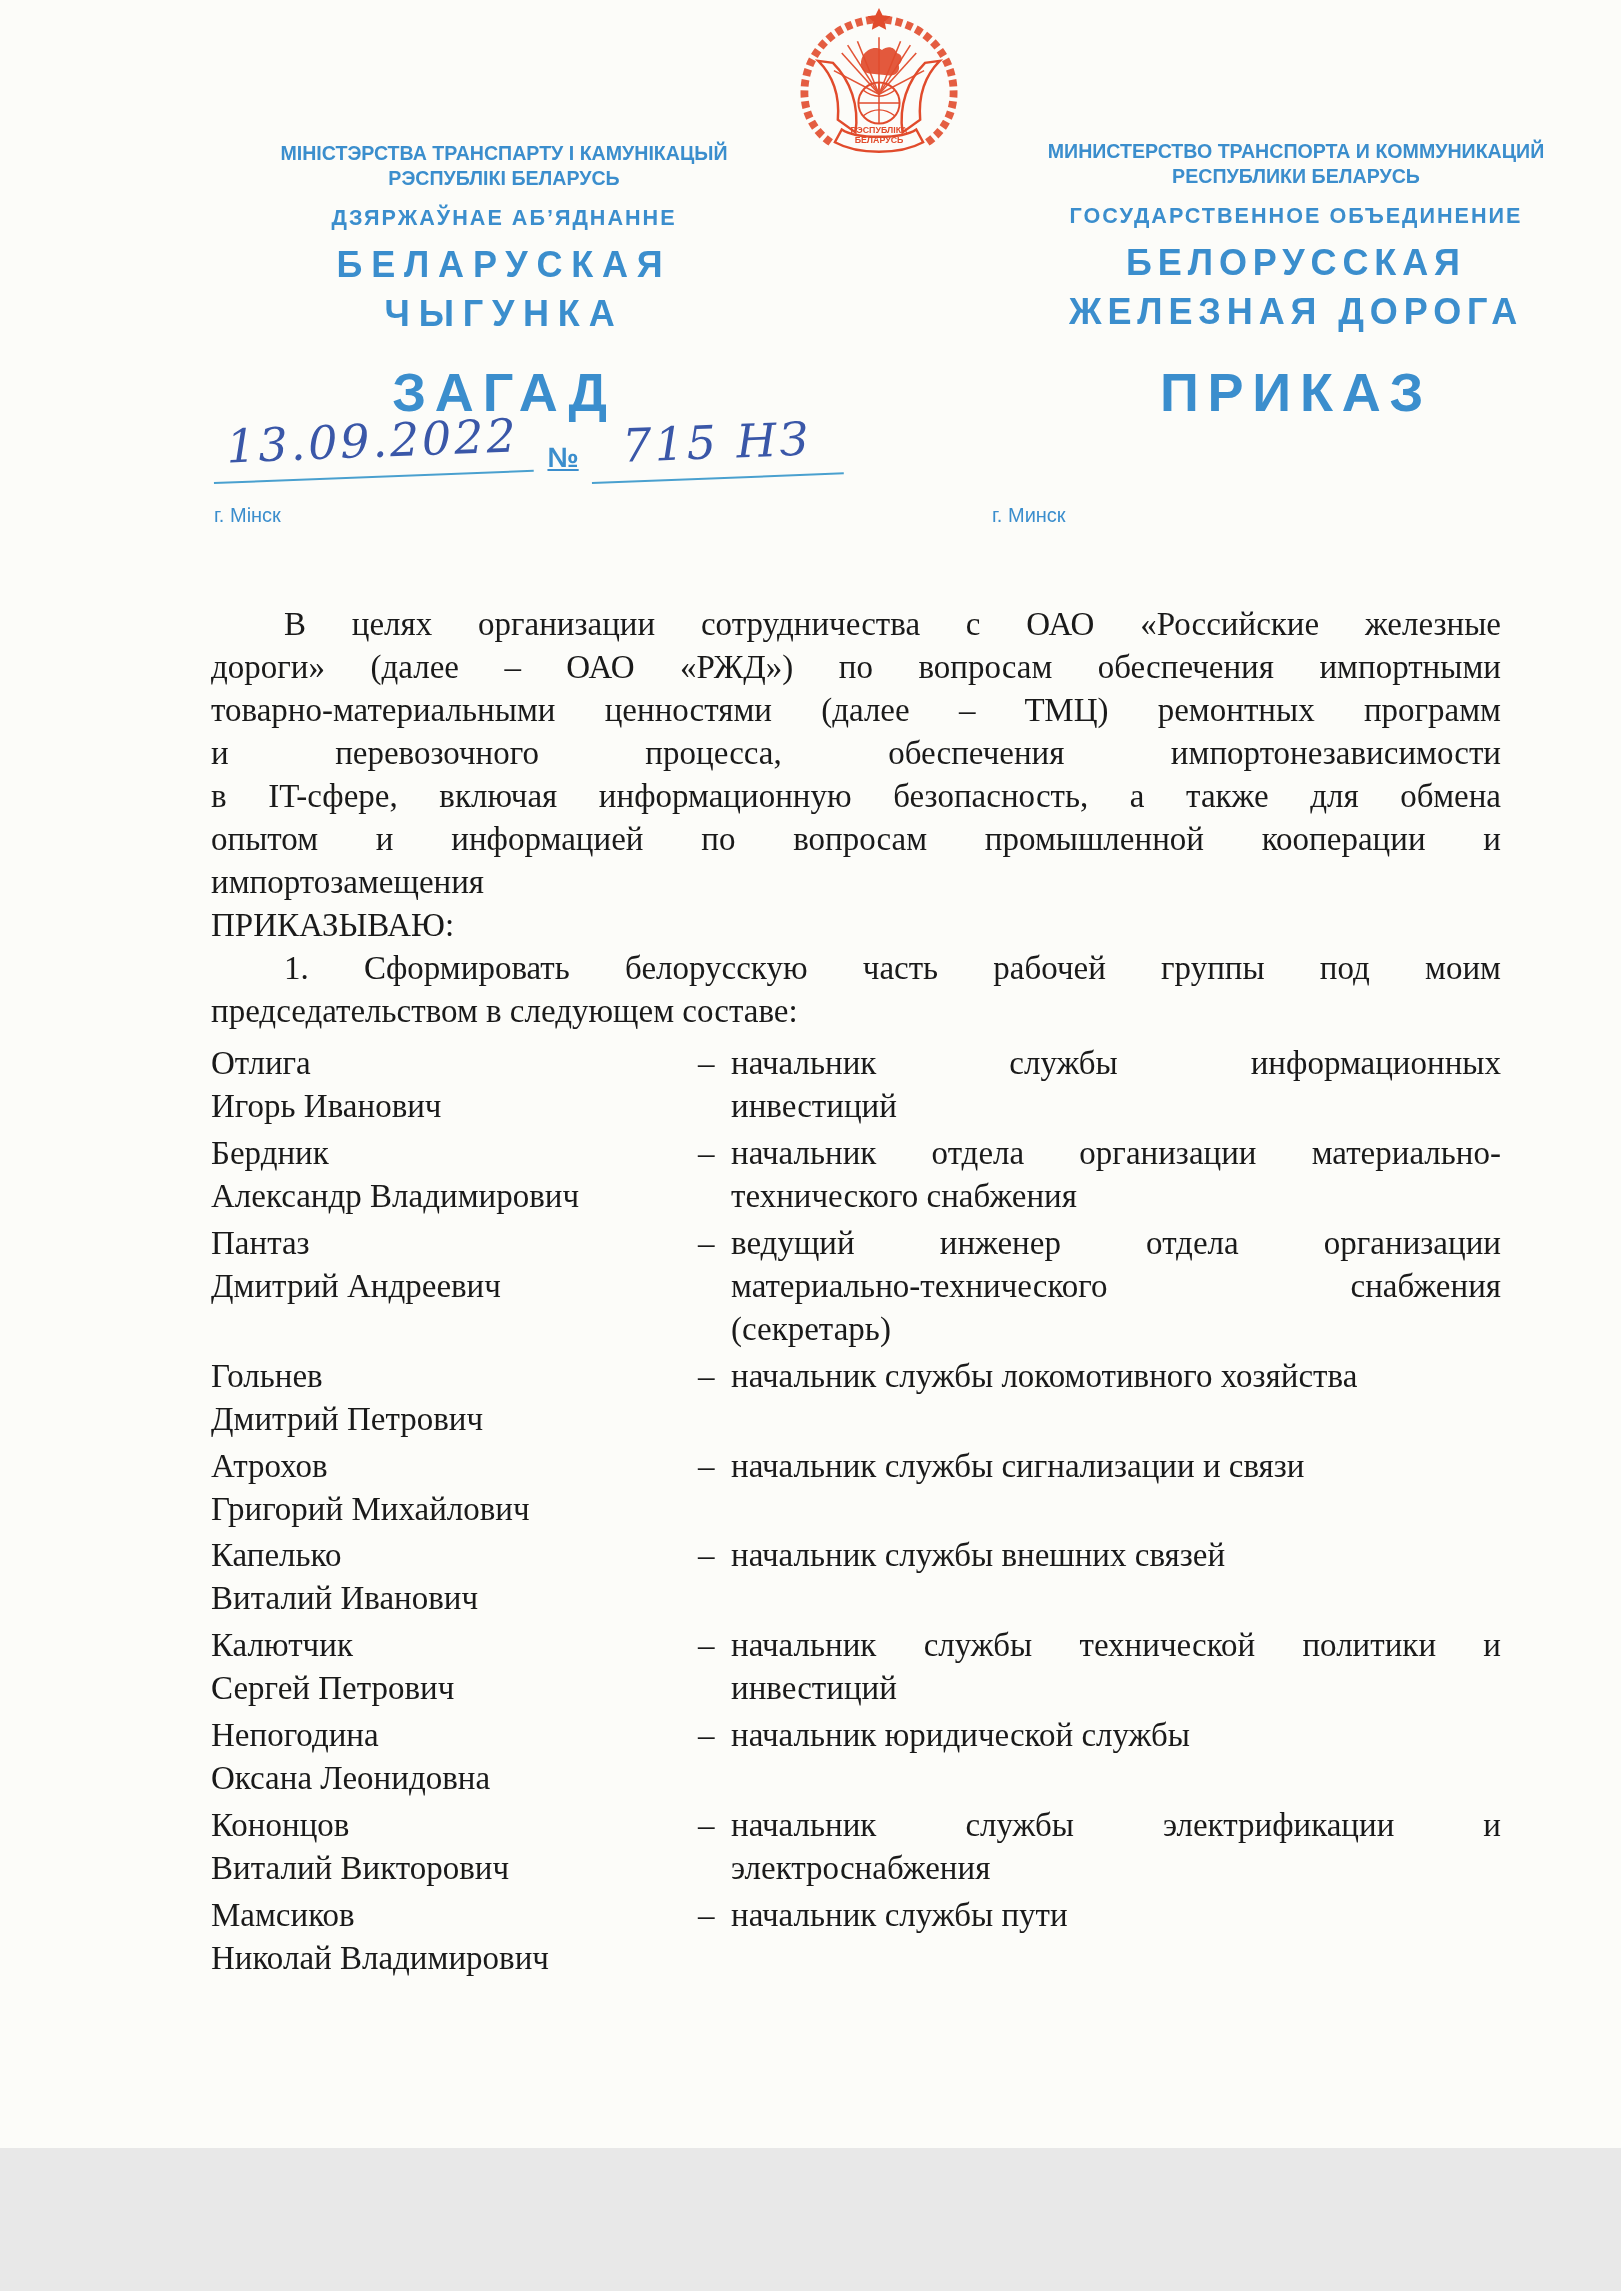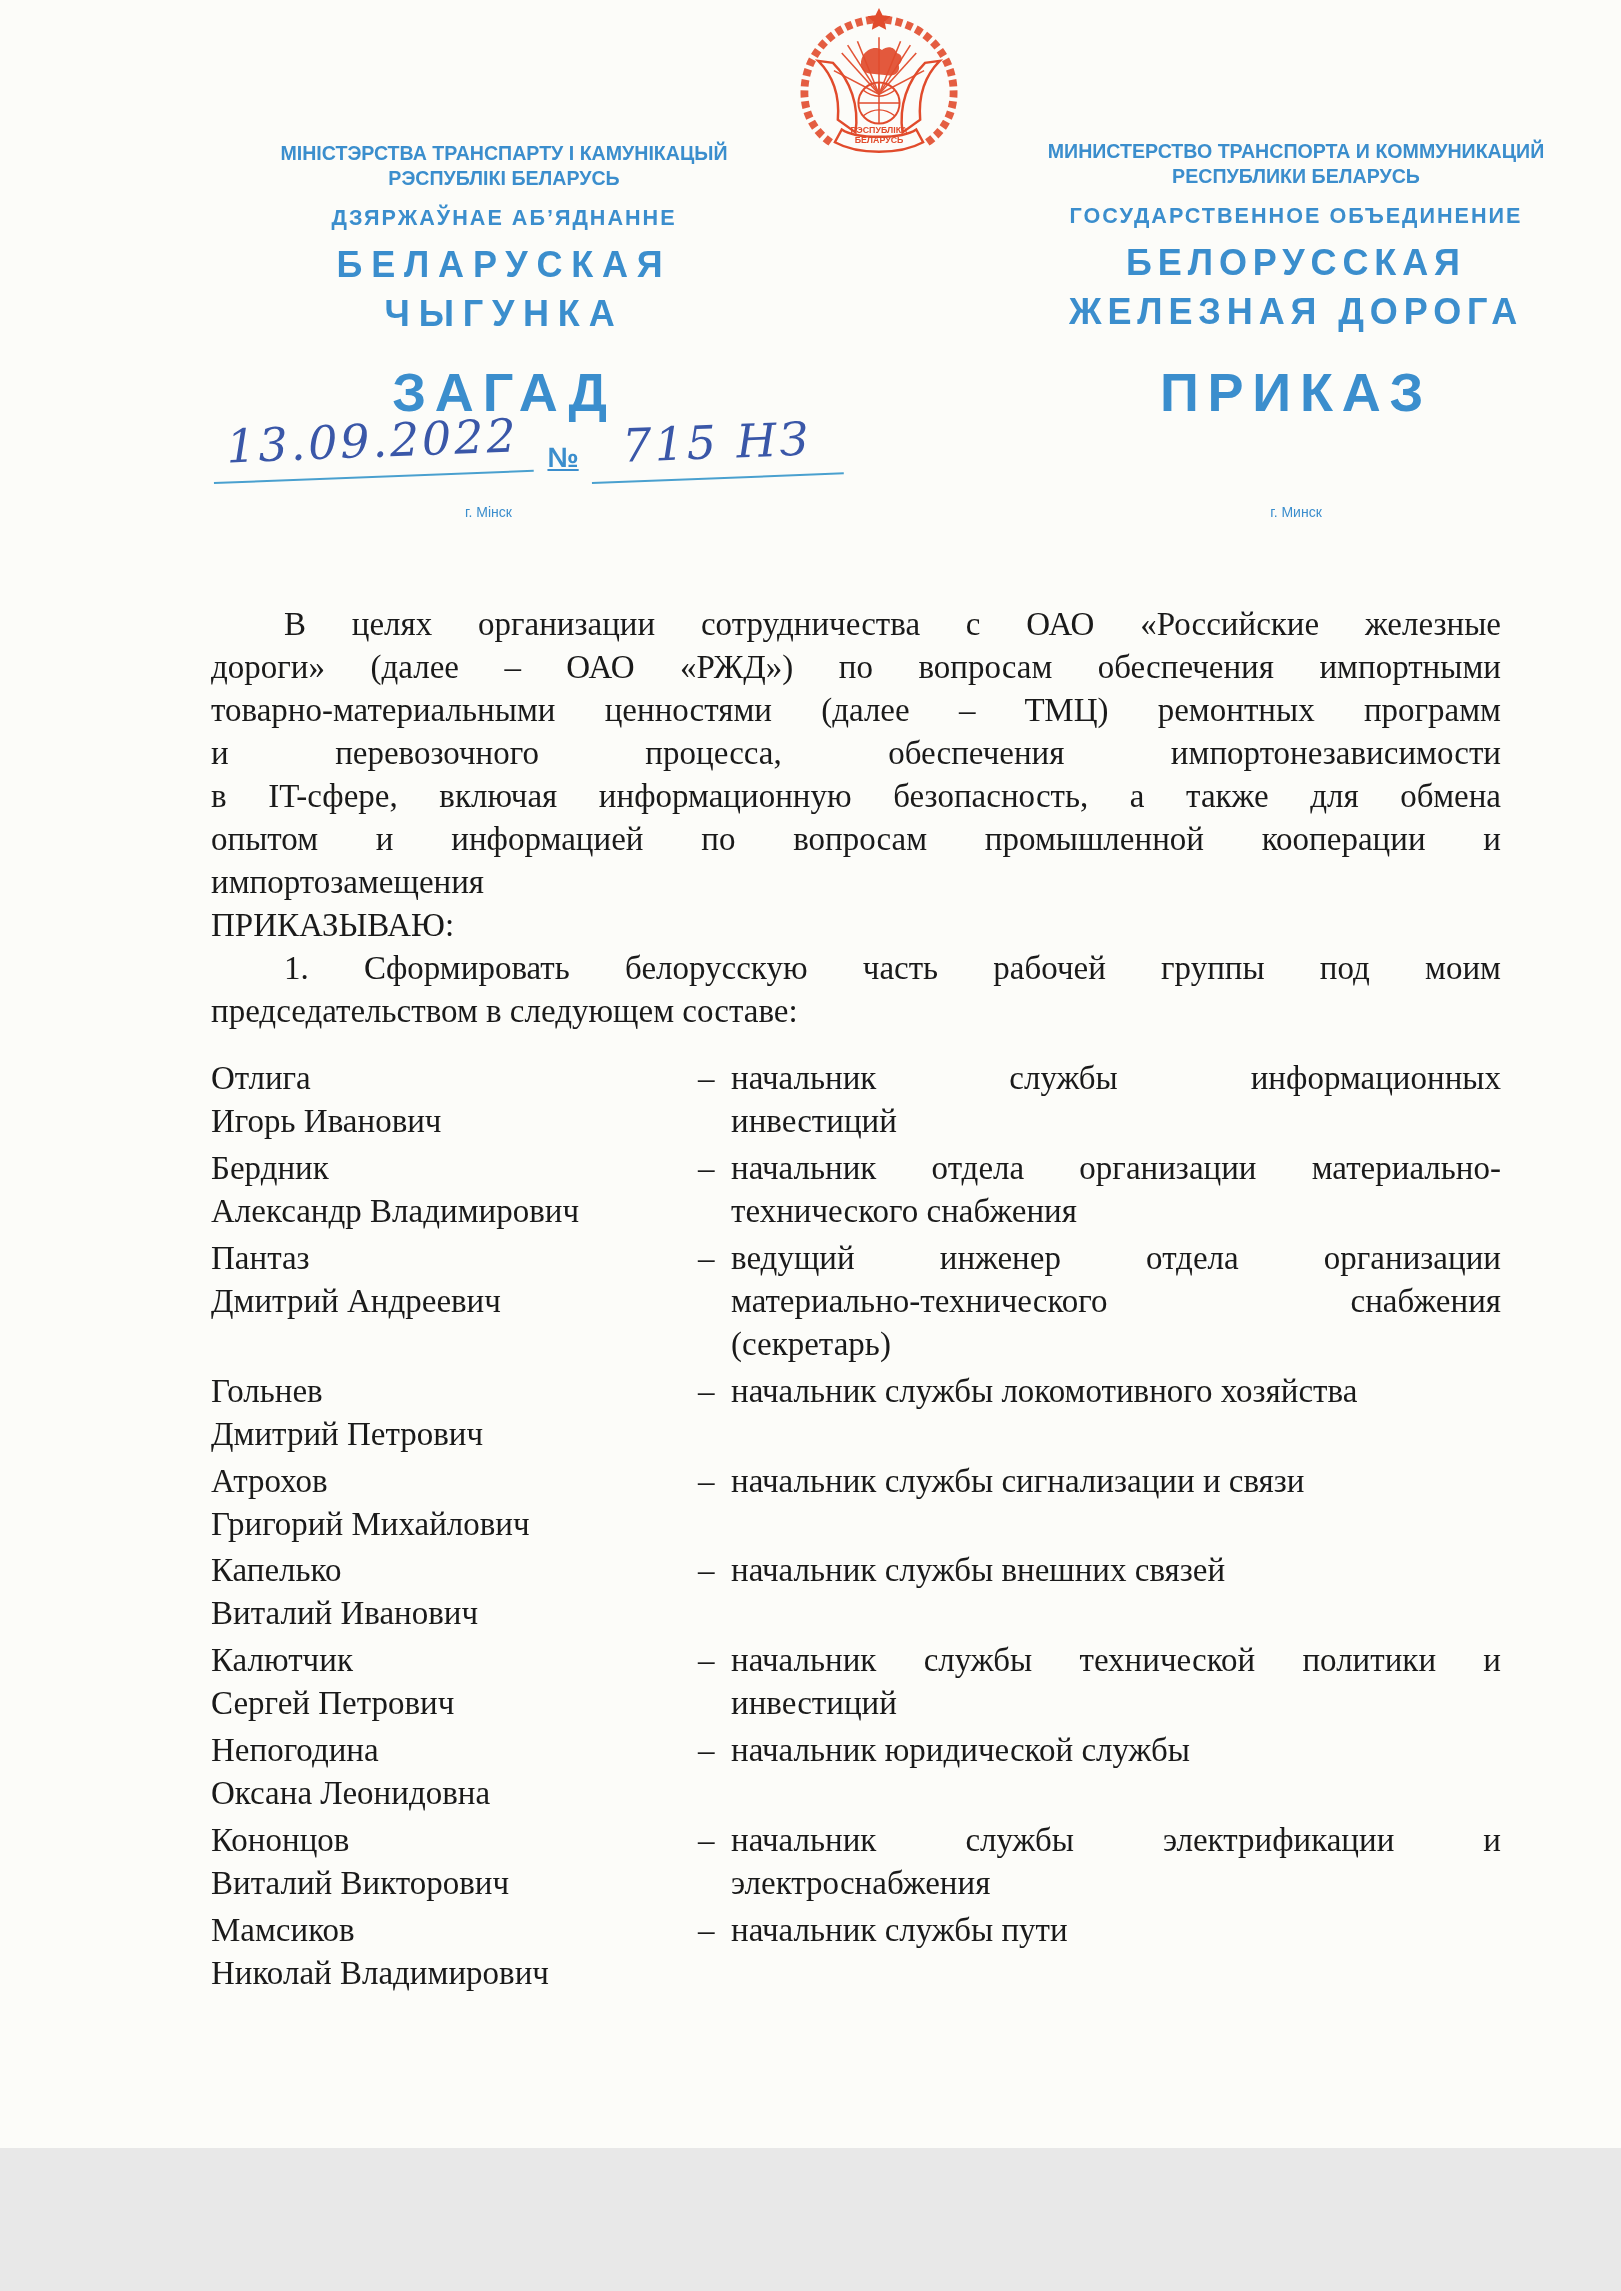--- a/index.html
+++ b/index.html
@@ -46,36 +46,36 @@
     transform:rotate(-2.2deg);transform-origin:left bottom;
   }
   .dl-seg{border-bottom:2.9px solid var(--underline);padding:0 13.7px 7.8px;text-align:center;}
   .dl-date{min-width:245px;}
   .dl-num{min-width:225px;}
   .no-sign{
     color:var(--blue);font-family:"Liberation Sans", sans-serif;font-weight:bold;
     font-size:28px;padding-bottom:9.8px;text-decoration:underline;
   }
   .city{
-    position:absolute;top:504px;text-align:center;color:var(--blue);
-    font-family:"Liberation Sans", sans-serif;font-size:14px;
+    position:absolute;top:504px;color:var(--blue);
+    font-family:"Liberation Sans", sans-serif;font-size:20px;
   }
   .city-left{left:214px;width:549px;}
   .city-right{left:992px;width:608px;}
   
   .main{
     position:absolute;top:603px;left:211px;width:1290px;
     font-size:33px;line-height:43px;
   }
   .tline{min-height:43px;}
   .just{text-align:justify;text-align-last:justify;}
   .subject{margin-bottom:57px;}
   .intro .tline:first-child{text-indent:73px;}
   .item1 .tline:first-child{text-indent:73px;}
-  .roster{margin-top:24px;display:flex;flex-direction:column;gap:3.9px;}
+  .roster{margin-top:9px;display:flex;flex-direction:column;gap:3.9px;}
   .roster-row{display:flex;align-items:flex-start;}
   .name-col{width:487px;flex:none;}
   .pos-col{flex:1;position:relative;padding-left:33px;}
   .dash{position:absolute;left:0;top:0;}
   .footer{
     position:absolute;top:2148px;left:208px;
     font-family:"Liberation Sans", sans-serif;font-size:32px;
     color:#2e2e2e;letter-spacing:2px;
   }
 </style>

